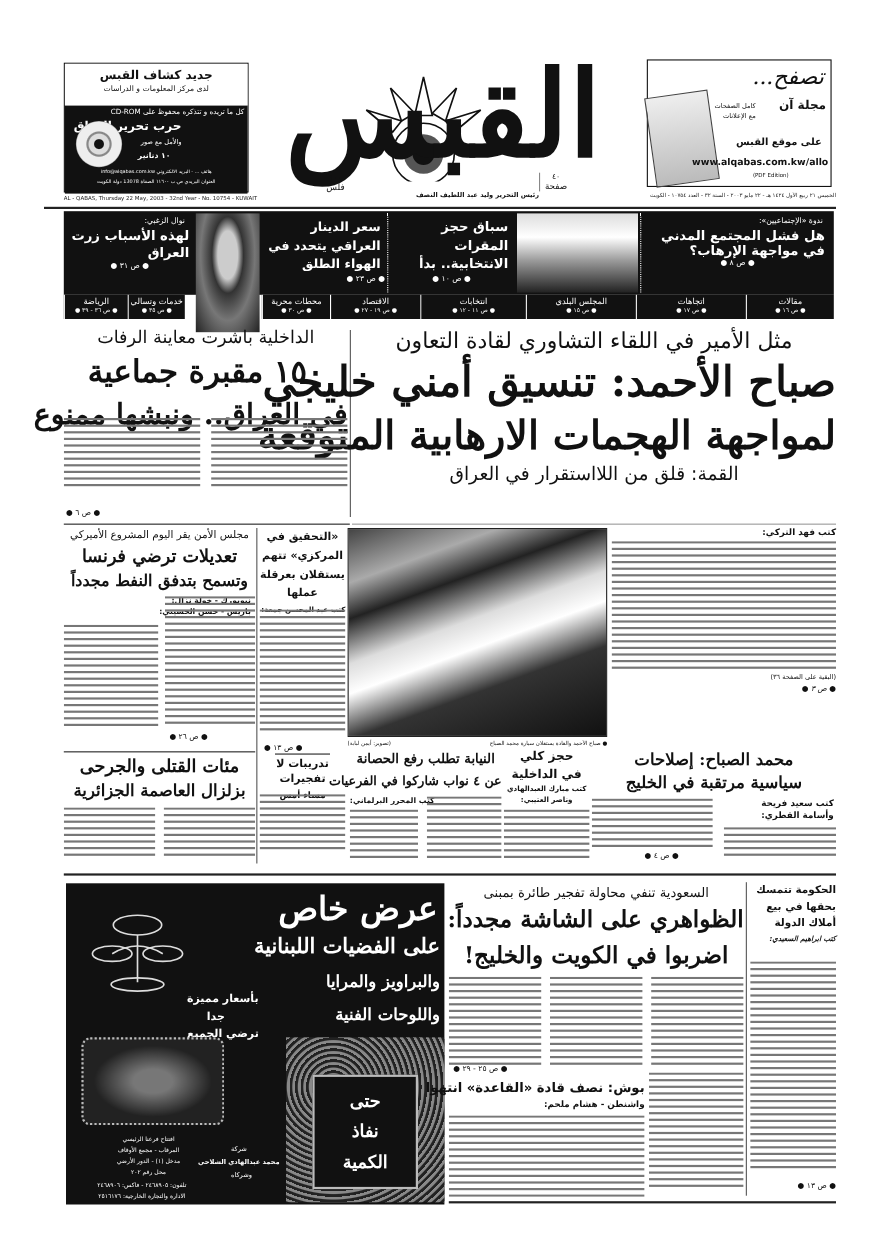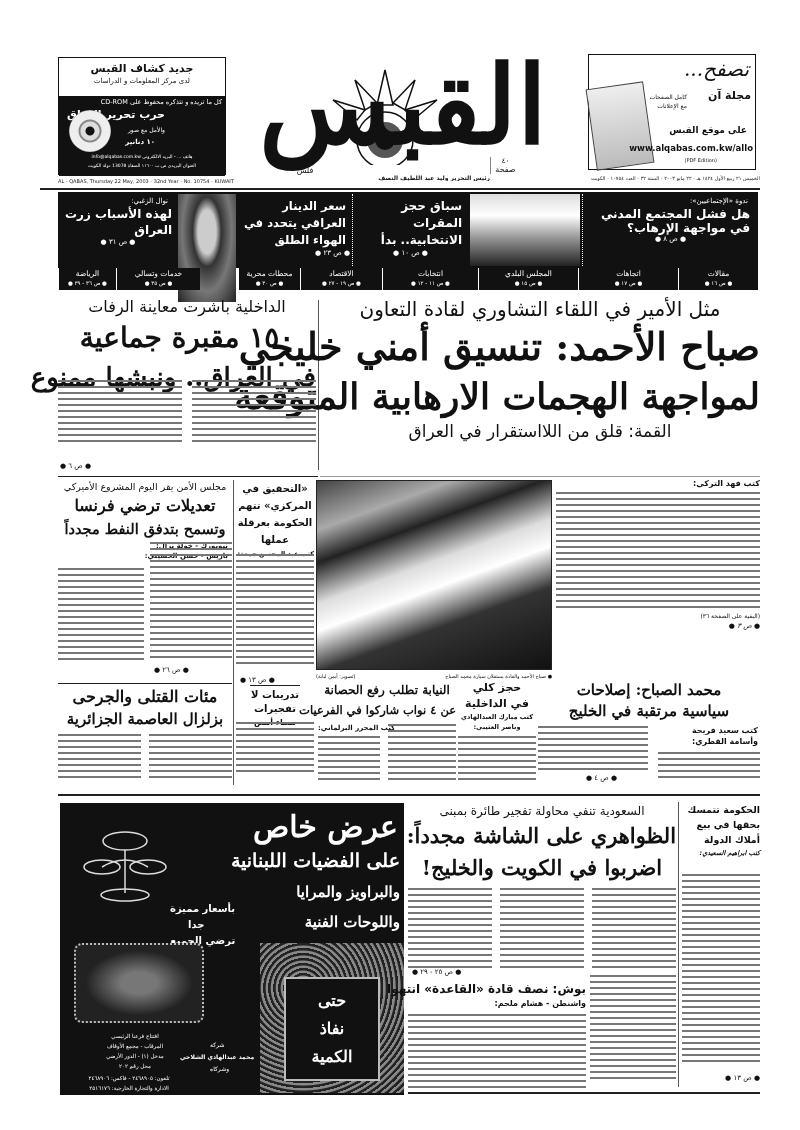--- a/index.html
+++ b/index.html
@@ -124,21 +124,21 @@
     <span class="p">● ص ١١ - ١٢ ●</span>
   </div>
 <div class="tab" style="left:300px;width:82px;">
     <span class="t">الاقتصاد</span>
     <span class="p">● ص ١٩ - ٢٧ ●</span>
   </div>
 <div class="tab" style="left:238px;width:62px;">
     <span class="t">محطات محرية</span>
     <span class="p">● ص ٣٠ ●</span>
   </div>
-<div class="tab" style="left:116px;width:84px;">
+<div class="tab" style="left:116px;width:52px;">
     <span class="t">خدمات وتسالي</span>
     <span class="p">● ص ٣٥ ●</span>
   </div>
 <div class="tab" style="left:58px;width:58px;">
     <span class="t">الرياضة</span>
     <span class="p">● ص ٣٦ - ٣٩ ●</span>
   </div>
 
 <div class="vr" style="left:318px;top:300px;height:170px;"></div>
 
@@ -259,21 +259,21 @@
       <i></i>
       <i></i>
       <i></i>
       <i></i>
     </div>
   <div class="dot" style="position:absolute;left:96px;top:186px;direction:rtl;">● ص ٢٦ ●</div>
 </div>
 <div class="vr" style="left:233px;top:480px;height:305px;"></div>
 
 <div class="abs rtl" style="left:236px;top:480px;width:78px;height:210px;">
-  <div class="bold" style="font-size:10px;line-height:17px;text-align:center;">«التحقيق في المركزي» تتهم الحكومة بعرقلة عملها</div>
+  <div class="bold" style="font-size:10px;line-height:17px;text-align:center;">«التحقيق في المركزي» تتهم يستقلان بعرقلة عملها</div>
   <div class="bold" style="font-size:6.5px;line-height:12px;">كتب عبد المحسن جمعة:</div>
   <div class="lines" style="left:0;top:74px;width:78px;height:116px;">
       <i></i>
       <i></i>
       <i></i>
       <i></i>
       <i></i>
       <i></i>
       <i></i>
       <i></i>

